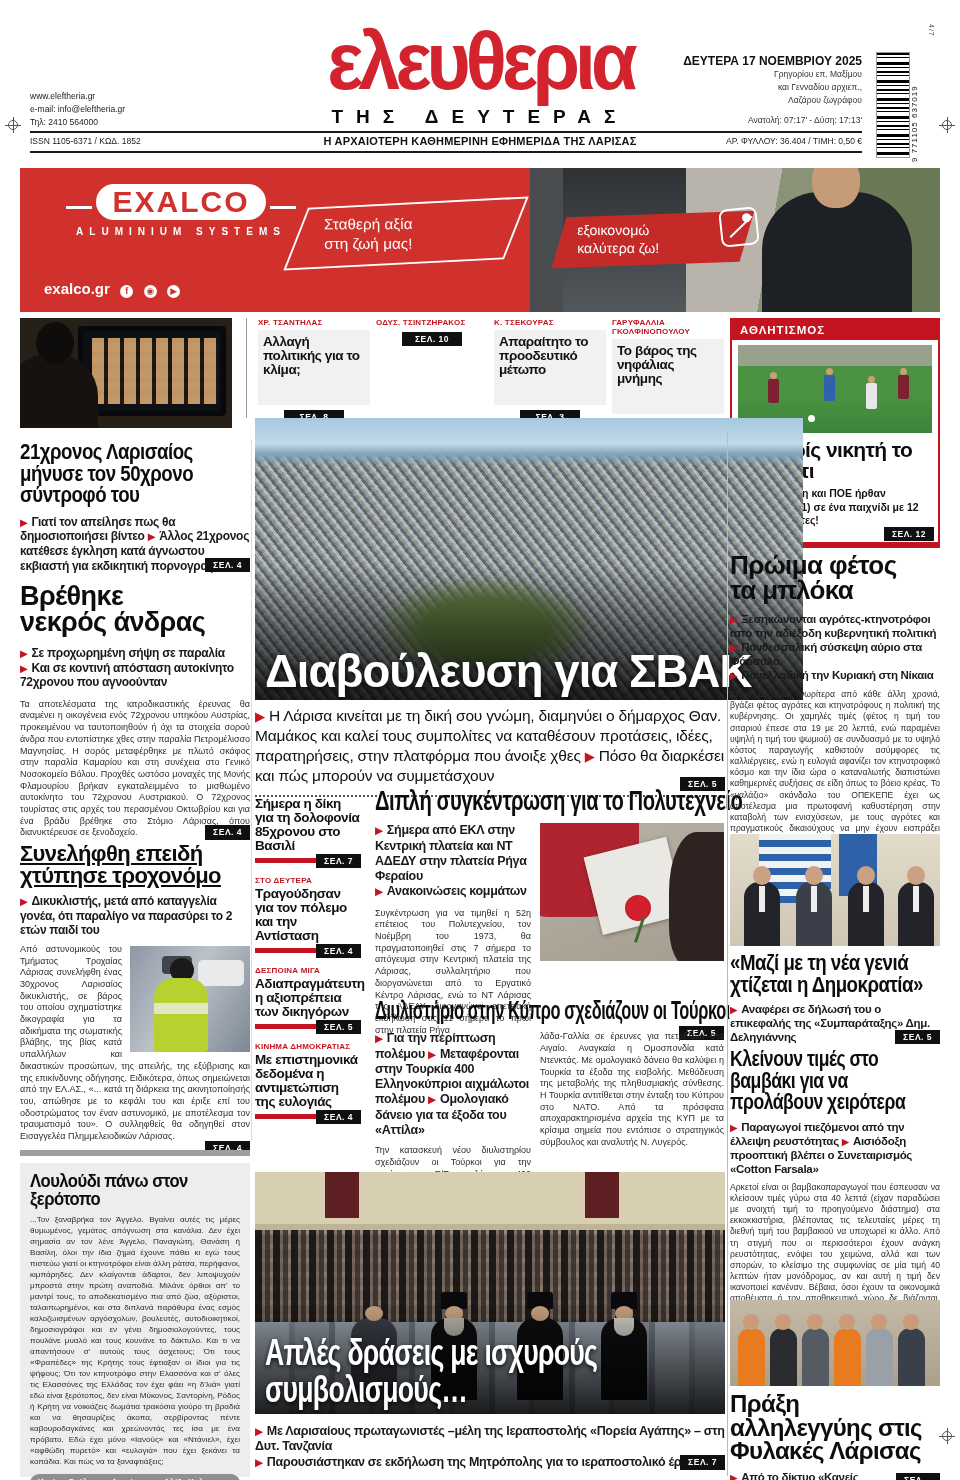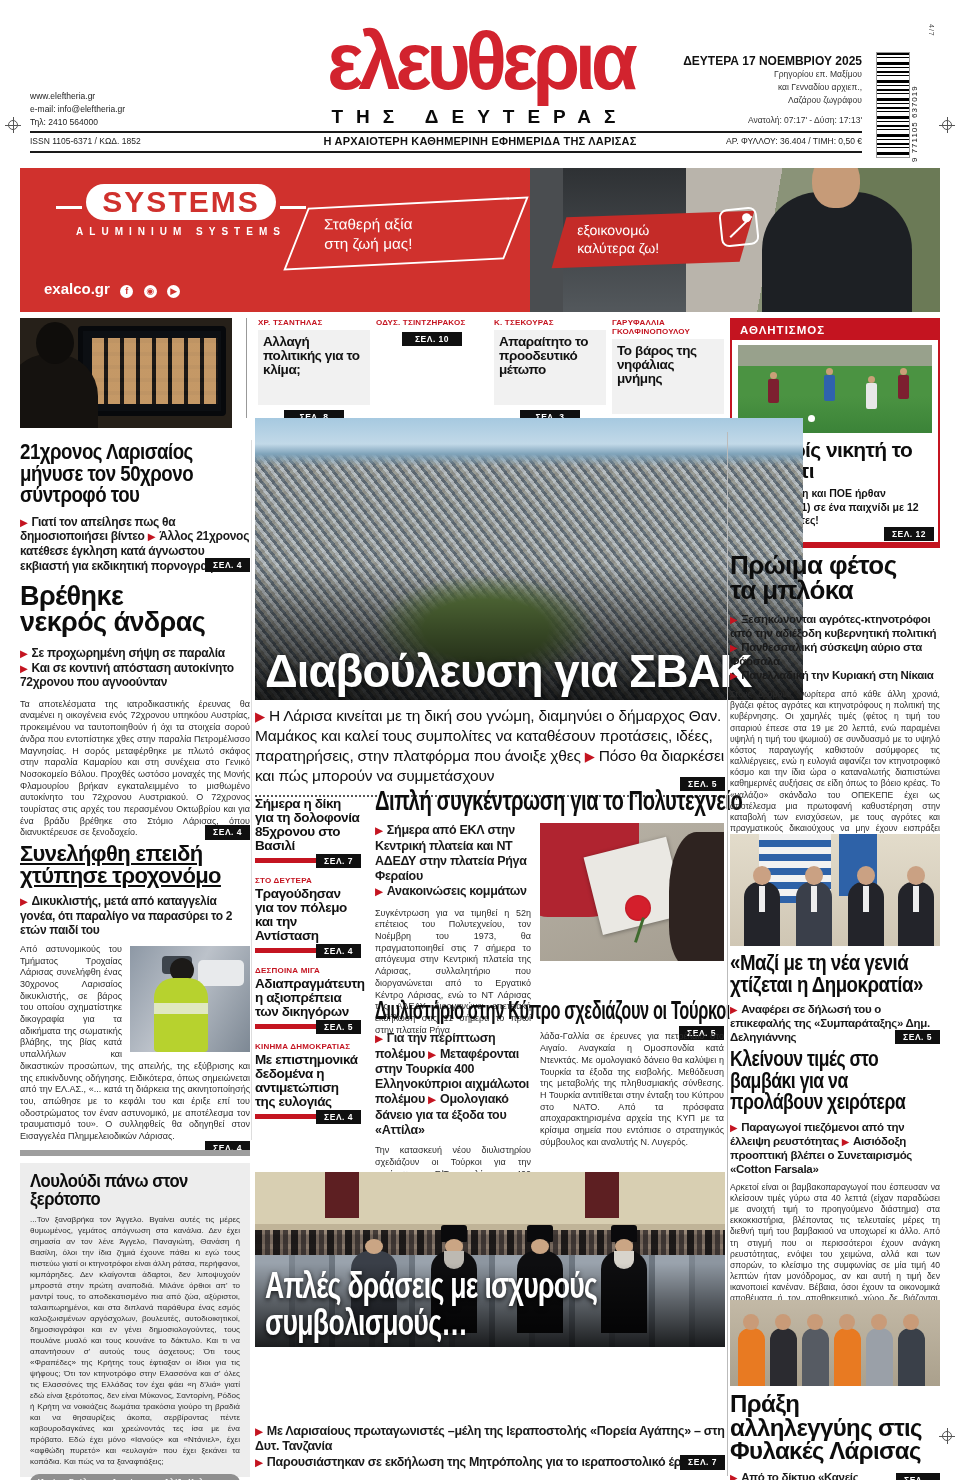--- a/index.html
+++ b/index.html
@@ -149,21 +149,21 @@
 
   <div class="abs barcode" style="left:876px;top:52px;width:32px;height:104px;"></div>
   <div class="abs barcode-num" style="left:910px;top:52px;height:110px;">9 771105 637019</div>
 
   <div id="ad" class="abs" style="left:20px;top:168px;width:920px;height:144px;">
     <div class="ad-photo">
       <div class="win"></div>
       <div class="ad-man"></div>
     </div>
     <div class="abs" style="left:36px;top:16px;width:250px;text-align:center;">
-      <span class="exalco-pill exalco-lines" style="position:relative;">SYSTEMS</span>
+      <span class="exalco-pill exalco-lines" style="position:relative;">EXALCO</span>
       <div class="ad-sub">ALUMINIUM SYSTEMS</div>
     </div>
     <div class="abs slogan-box" style="left:278px;top:34px;width:160px;">
       <span>
         <span>Σταθερή αξία</span><br>
         <span>στη ζωή μας!</span>
       </span>
     </div>
     <div class="abs redband" style="left:540px;top:46px;width:150px;">
       <span>
@@ -359,21 +359,21 @@
         </div>
         <div class="body" style="margin-top:7px;">Την κατασκευή νέου διυλιστηρίου σχεδιάζουν οι Τούρκοι για την περίπτωση Ε/Τ πολέμου. 400 Ελληνοκύπριοι αιχμάλωτοι μεταφέρονται στο εσωτερικό της Τουρκίας. Ελ-</div>
       </div>
       <div style="width:184px;position:relative;">
         <div class="body">λάδα-Γαλλία σε έρευνες για πετρέλαιο στο Αιγαίο. Αναγκαία η Ομοσπονδία κατά Ντενκτάς. Με ομολογιακό δάνειο θα καλύψει η Τουρκία τα έξοδα της εισβολής. Μεθόδευση της μεταβολής της πληθυσμιακής σύνθεσης. Η Τουρκία αντιτίθεται στην ένταξη του Κύπρου στο ΝΑΤΟ. Από τα πρόσφατα αποχαρακτηρισμένα αρχεία της ΚΥΠ με τα κρίσιμα σημεία που εντόπισε ο στρατηγικός σύμβουλος και αναλυτής Ν. Λυγερός.</div>
         <span class="badge" style="position:absolute;right:0;bottom:-16px;">ΣΕΛ. 7</span>
       </div>
     </div>
   </div>
 
-  <div class="ph ph-aud abs" style="left:255px;top:1172px;width:470px;height:175px;text-decoration:underline;">
+  <div class="ph ph-aud abs" style="left:255px;top:1172px;width:470px;height:242px;text-decoration:underline;">
     <div class="curt1" style="left:70px;"></div>
     <div class="curt2" style="left:330px;"></div>
     <div class="crowd"></div>
     <div class="seats"></div>
     <div class="pr" style="left:96px;background:#3a3f48;">
         <span class="face"></span>
       </div>
     <div class="pr" style="left:176px;">
         <span class="hat"></span>
         <span class="face"></span>

